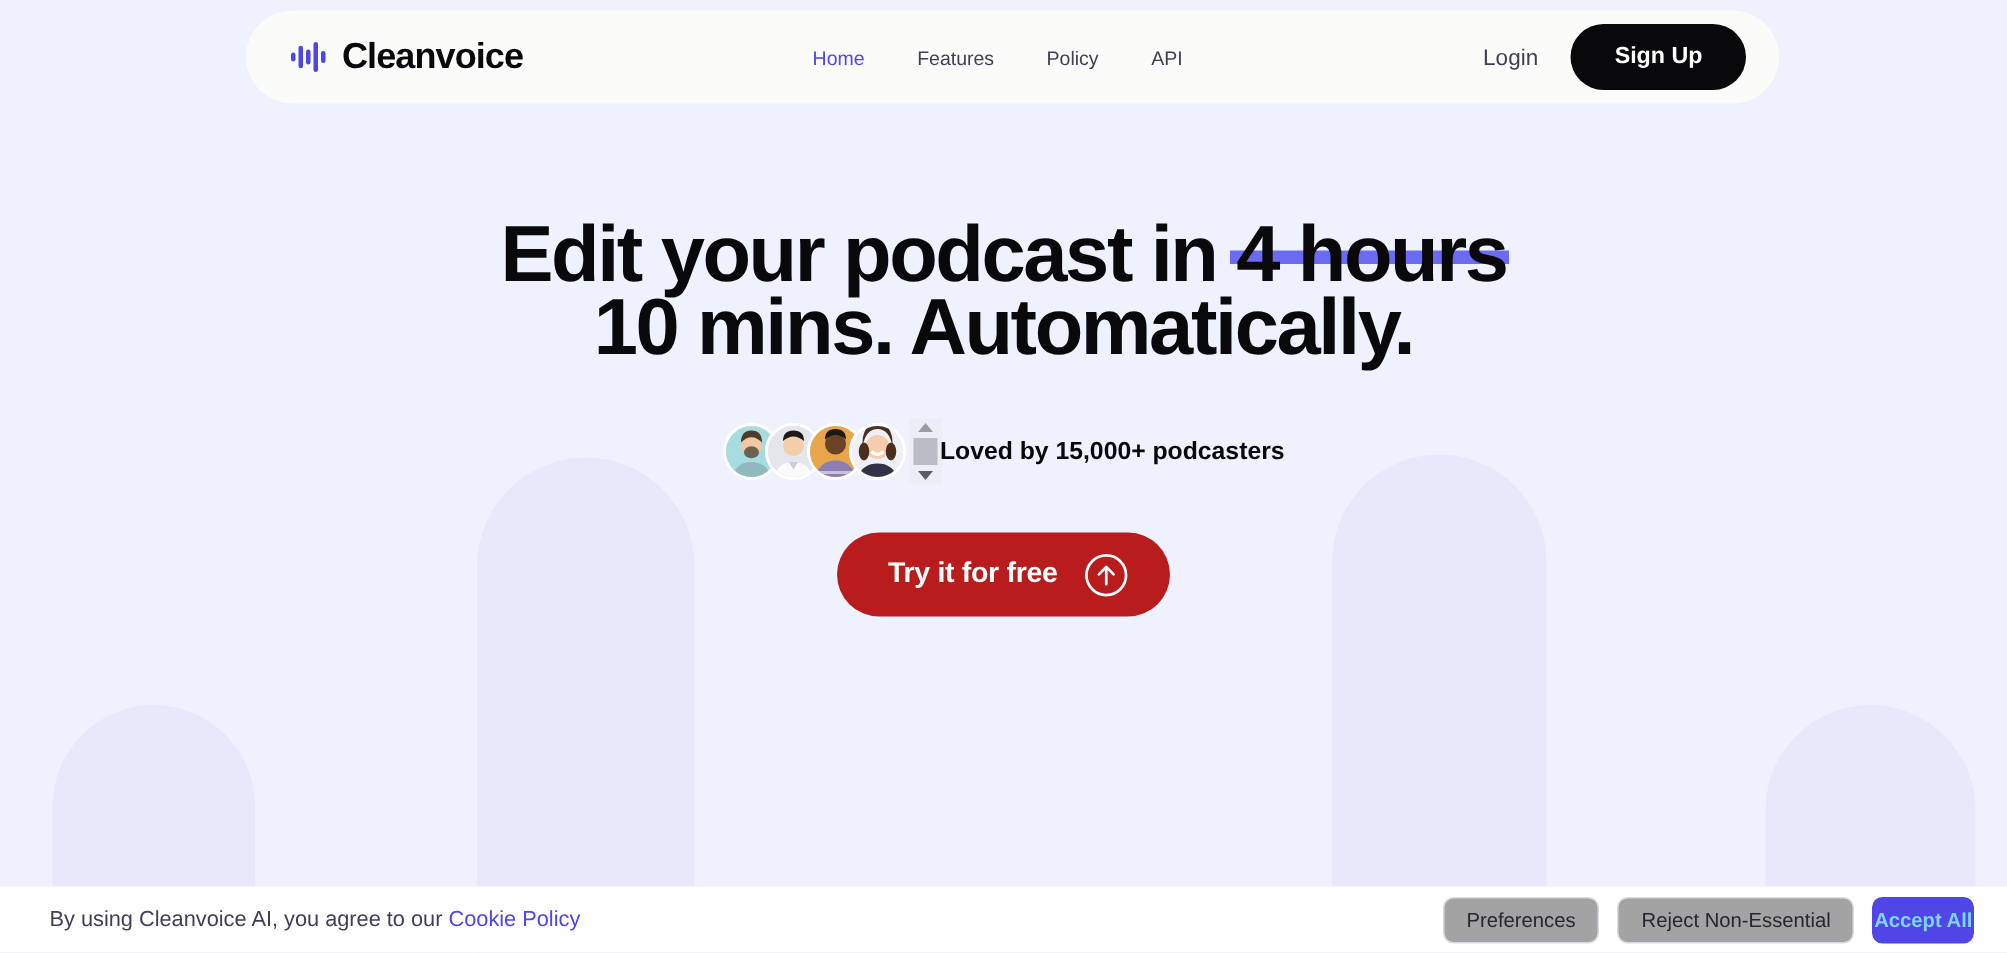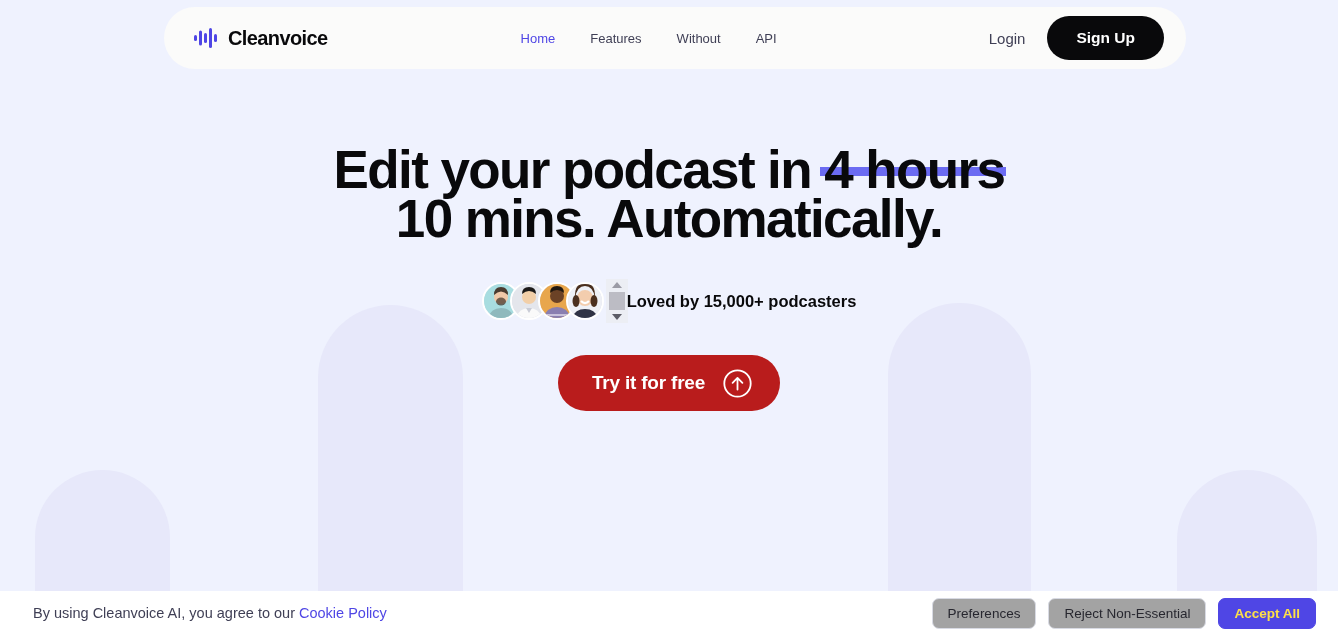--- a/index.html
+++ b/index.html
@@ -38,21 +38,21 @@
     display:flex;
     align-items:center;
     z-index:5;
   }
   #brand {
     display:flex; align-items:center; gap:8px;
     margin-left:30px;
   }
   #logo-mark { display:block; }
   #brand-name {
-    font-size:20px;
+    font-size:24px;
     font-weight:bold;
     color:#09090b;
     letter-spacing:-0.6px;
   }
   #nav {
     display:flex;
     align-items:center;
     gap:35px;
     margin-left:193px;
   }
@@ -238,23 +238,23 @@
     white-space:nowrap;
   }
   .cookie-btn.outline {
     background:#a3a3a3;
     border:1px solid #d8dae3;
     color:#27272f;
   }
   .cookie-btn.primary {
     background:#4f46e5;
     border:1px solid #4f46e5;
-    color:#fde047;
-    font-weight:bold;
-    padding:0 15px;
+    color:#7dd3fc;
+    font-weight:bold;
+    padding:0 0;
   }
 </style>
 </head>
 <body>
 
 <div id="page">
 
   <div class="arch" id="arch-1"></div>
   <div class="arch" id="arch-2"></div>
   <div class="arch" id="arch-3"></div>
@@ -270,21 +270,21 @@
           <rect x="15" y="0" width="3" height="20" rx="1.5" fill="#4f46e5"></rect>
           <rect x="20" y="6" width="3" height="8" rx="1.5" fill="#4f46e5"></rect>
         </svg>
       </span>
       <span id="brand-name">Cleanvoice</span>
     </div>
 
     <div id="nav">
       <a class="nav-link active" href="#">Home</a>
       <a class="nav-link" href="#">Features</a>
-      <a class="nav-link" href="#">Without</a>
+      <a class="nav-link" href="#">Policy</a>
       <a class="nav-link" href="#">API</a>
     </div>
 
     <div id="header-actions">
       <a id="login-link" href="#">Login</a>
       <button id="signup-button">Sign Up</button>
     </div>
   </div>
 
   <div id="hero">

